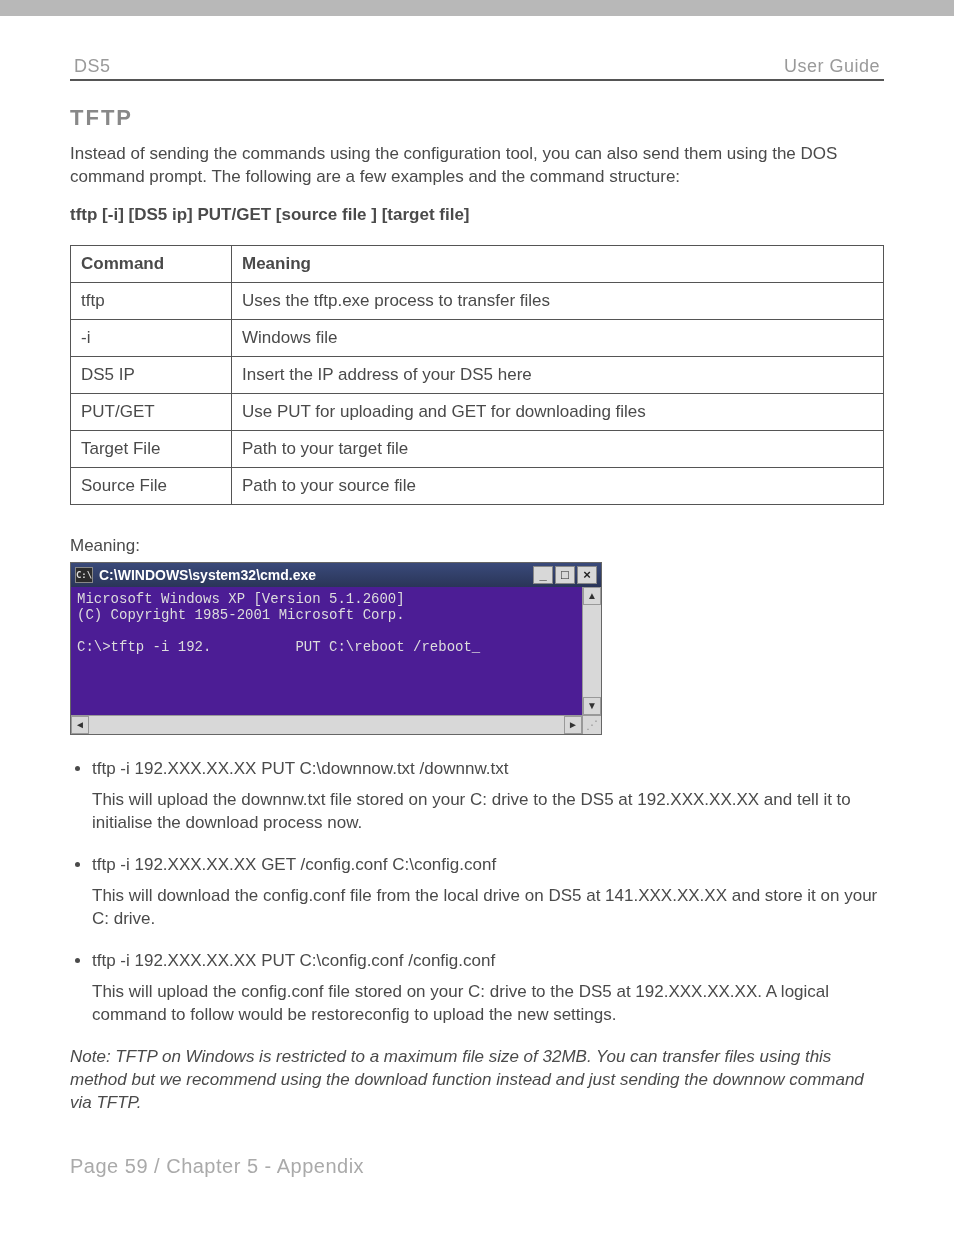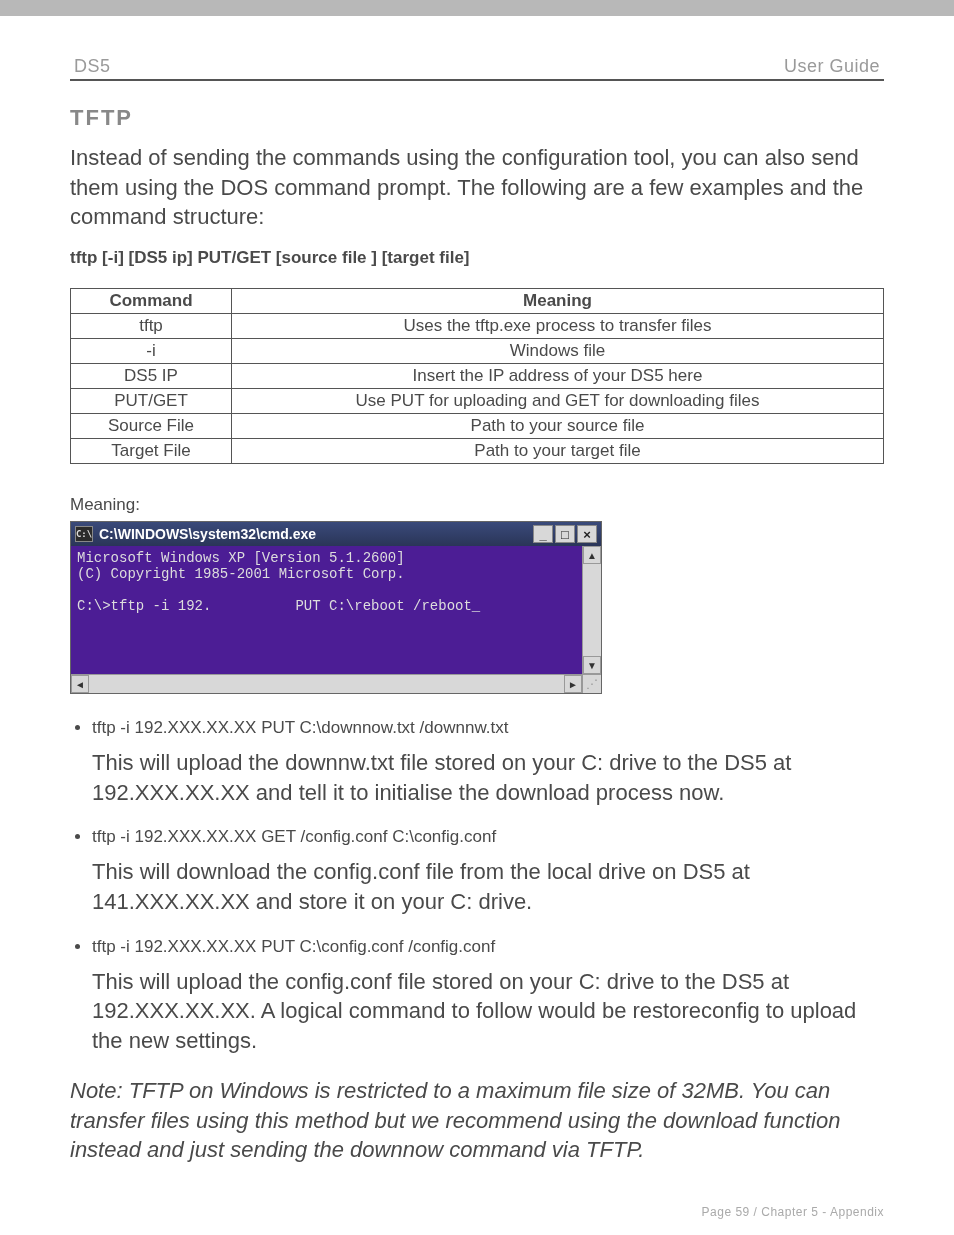--- a/index.html
+++ b/index.html
@@ -50,31 +50,31 @@
     border-bottom: 4px solid transparent;
     border-left: 8px solid #555;
   }
   h2.section-title {
     color: #888;
     letter-spacing: 2px;
     font-size: 22px;
     margin: 10px 0 12px 0;
     font-weight: bold;
   }
-  p { font-size: 22px; line-height: 1.35; margin: 8px 0 16px 0; }
+  p { font-size: 17px; line-height: 1.35; margin: 8px 0 16px 0; }
   .syntax { font-weight: bold; font-size: 17px; margin: 14px 0 20px 0; }
   table.cmd {
     border-collapse: collapse;
     width: 100%;
     font-size: 17px;
   }
   table.cmd th, table.cmd td {
     border: 1px solid #555;
-    padding: 2px 10px;
-    text-align: center;
+    padding: 8px 10px;
+    text-align: left;
   }
   table.cmd th { font-weight: bold; background: #fff; }
   table.cmd td:first-child { width: 140px; }
 
   .examples-label { margin: 30px 0 4px 0; font-size: 17px; }
 
   
   .cmdwin {
     width: 530px;
     border: 1px solid #666;
@@ -182,23 +182,23 @@
   }
   ul.examples > li {
     font-size: 17px;
     margin: 8px 0 20px 0;
   }
   ul.examples > li > p { margin: 10px 0 0 0; }
 
   p.note { font-style: italic; }
 
   .footer {
-    text-align: right;
+    text-align: left;
     color: #aaa;
-    font-size: 12px;
+    font-size: 20px;
     margin-top: 40px;
     letter-spacing: 0.5px;
   }
 </style>
 </head>
 <body>
 
 <div class="page">
 
   <div class="hdr">
@@ -231,26 +231,26 @@
       </tr>
       <tr>
         <td>DS5 IP</td>
         <td>Insert the IP address of your DS5 here</td>
       </tr>
       <tr>
         <td>PUT/GET</td>
         <td>Use PUT for uploading and GET for downloading files</td>
       </tr>
       <tr>
+        <td>Target File</td>
+        <td>Path to your target file</td>
+      </tr>
+      <tr>
         <td>Source File</td>
         <td>Path to your source file</td>
-      </tr>
-      <tr>
-        <td>Target File</td>
-        <td>Path to your target file</td>
       </tr>
     </tbody>
   </table>
 
   <p class="examples-label">Meaning:</p>
 
   <div class="cmdwin">
     <div class="cmdwin-title">
       <span class="icon">C:\</span>
       <span>C:\WINDOWS\system32\cmd.exe</span>

